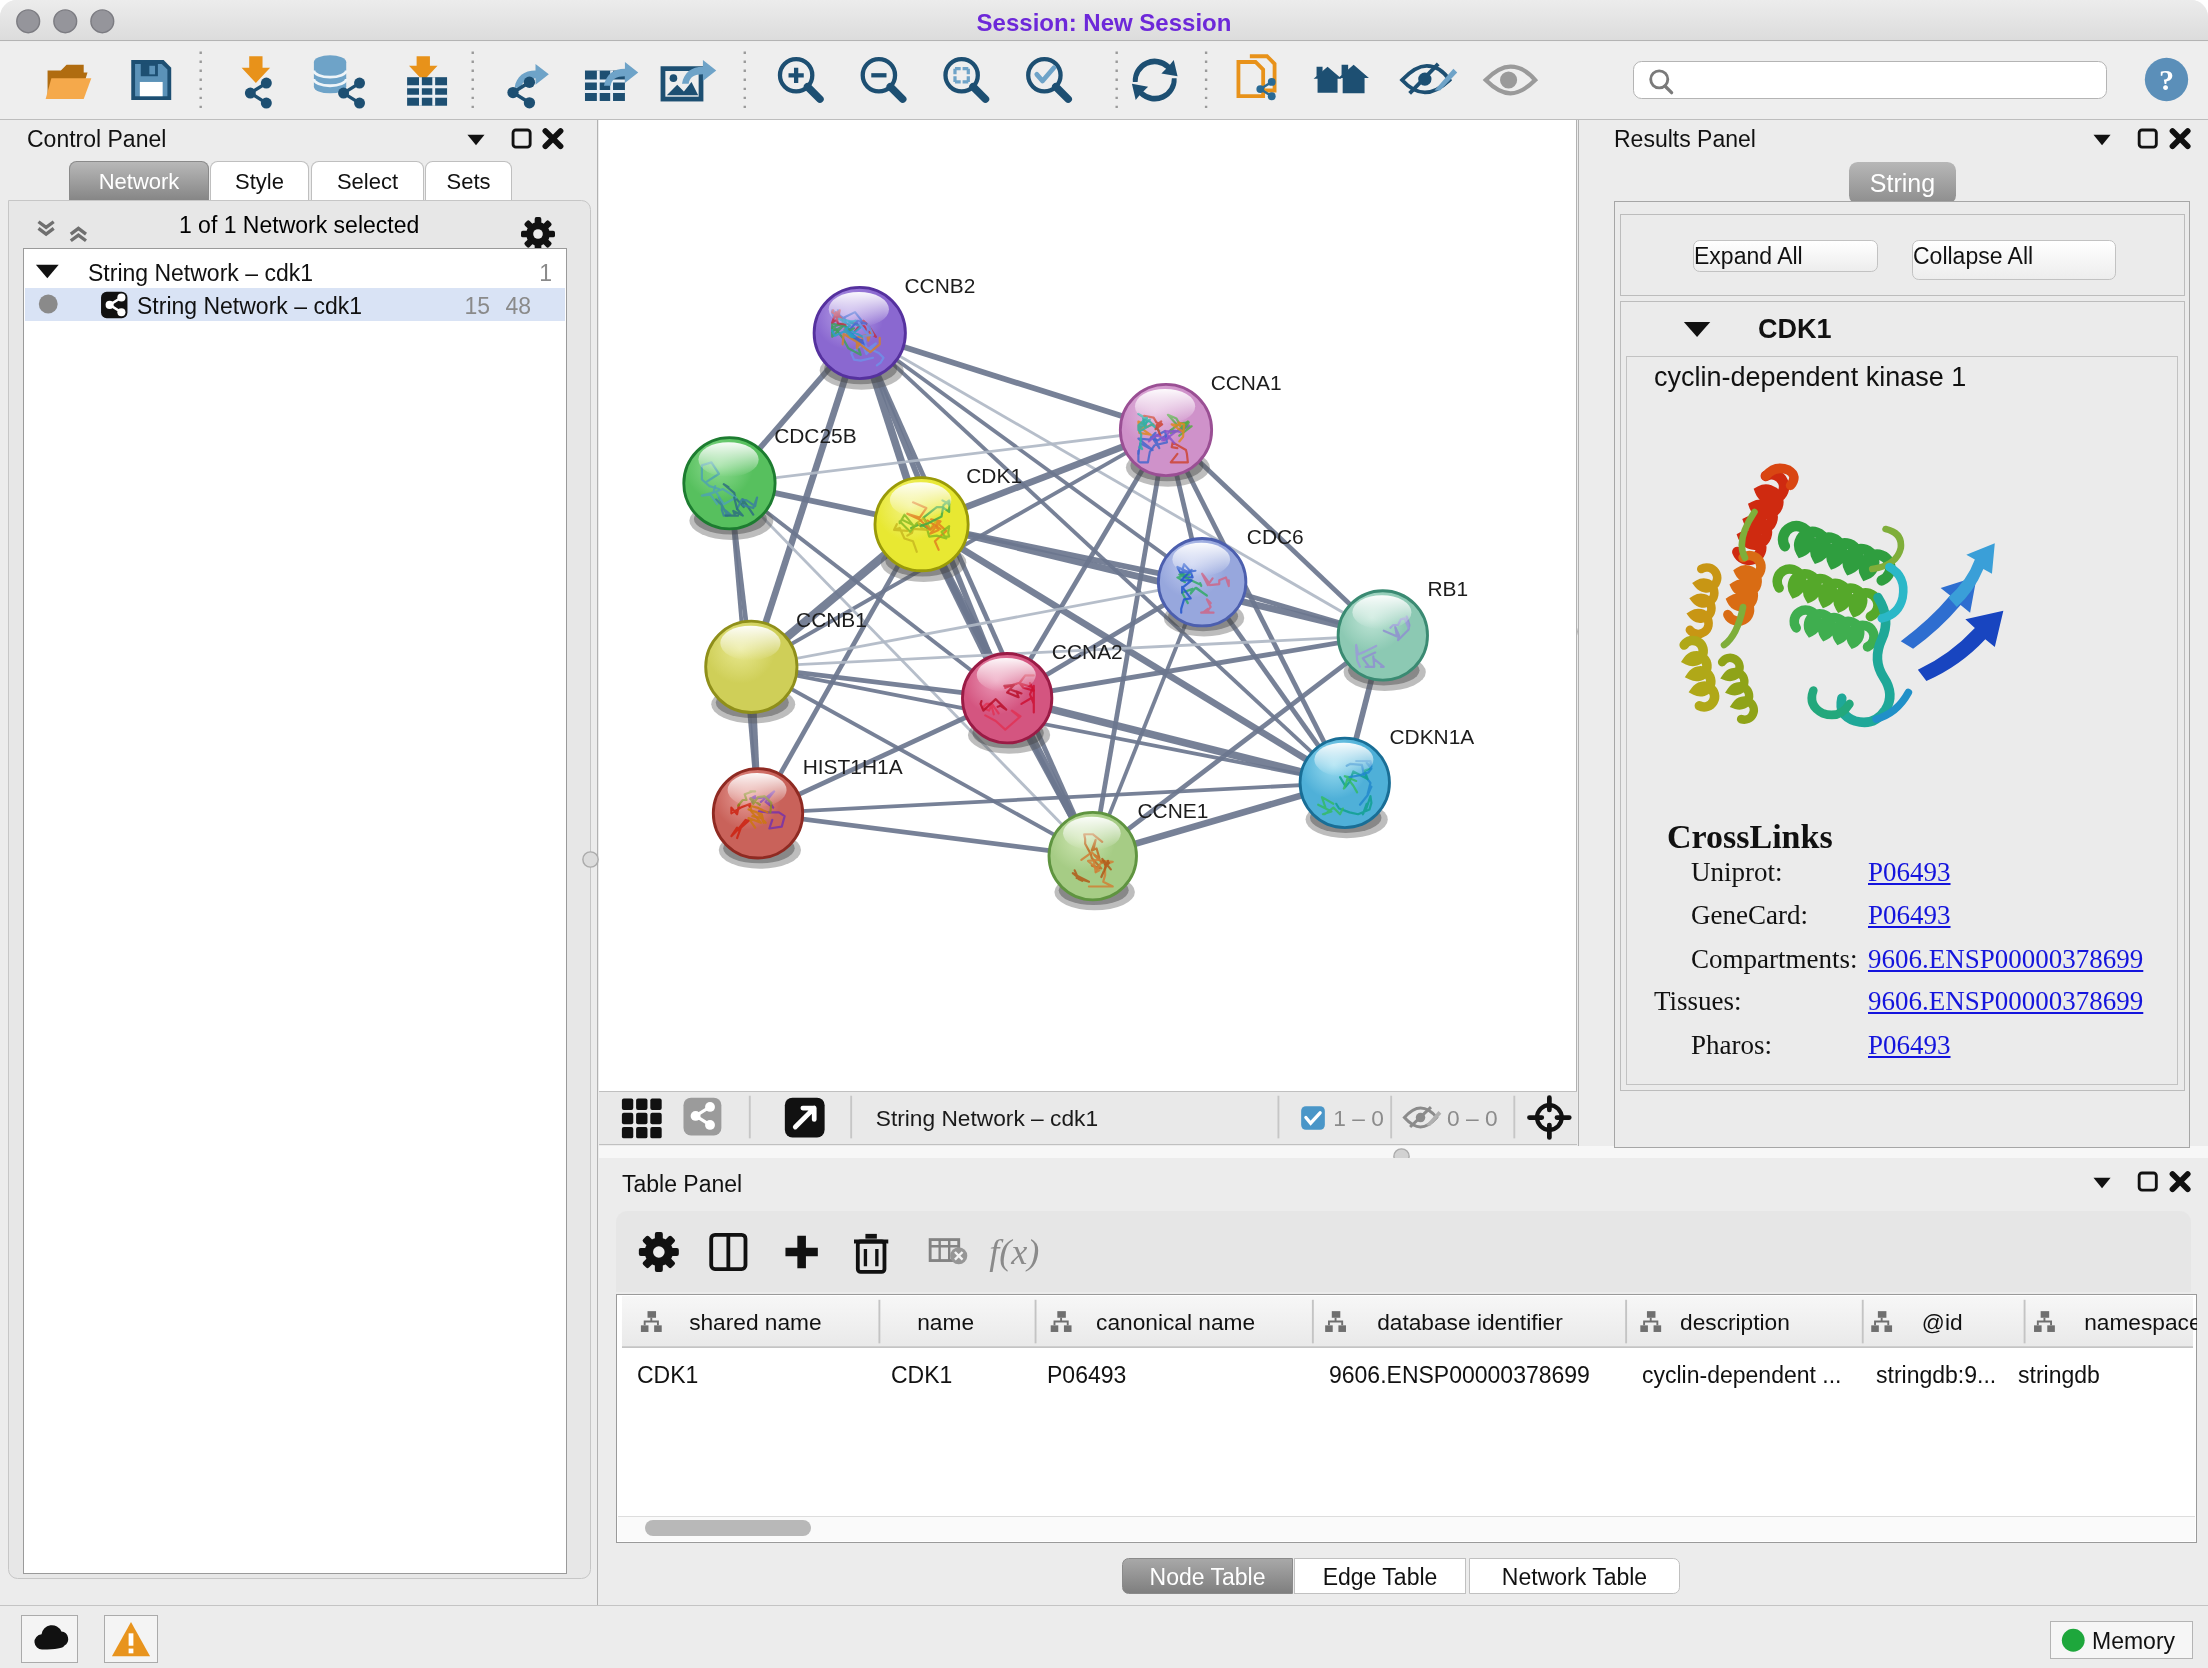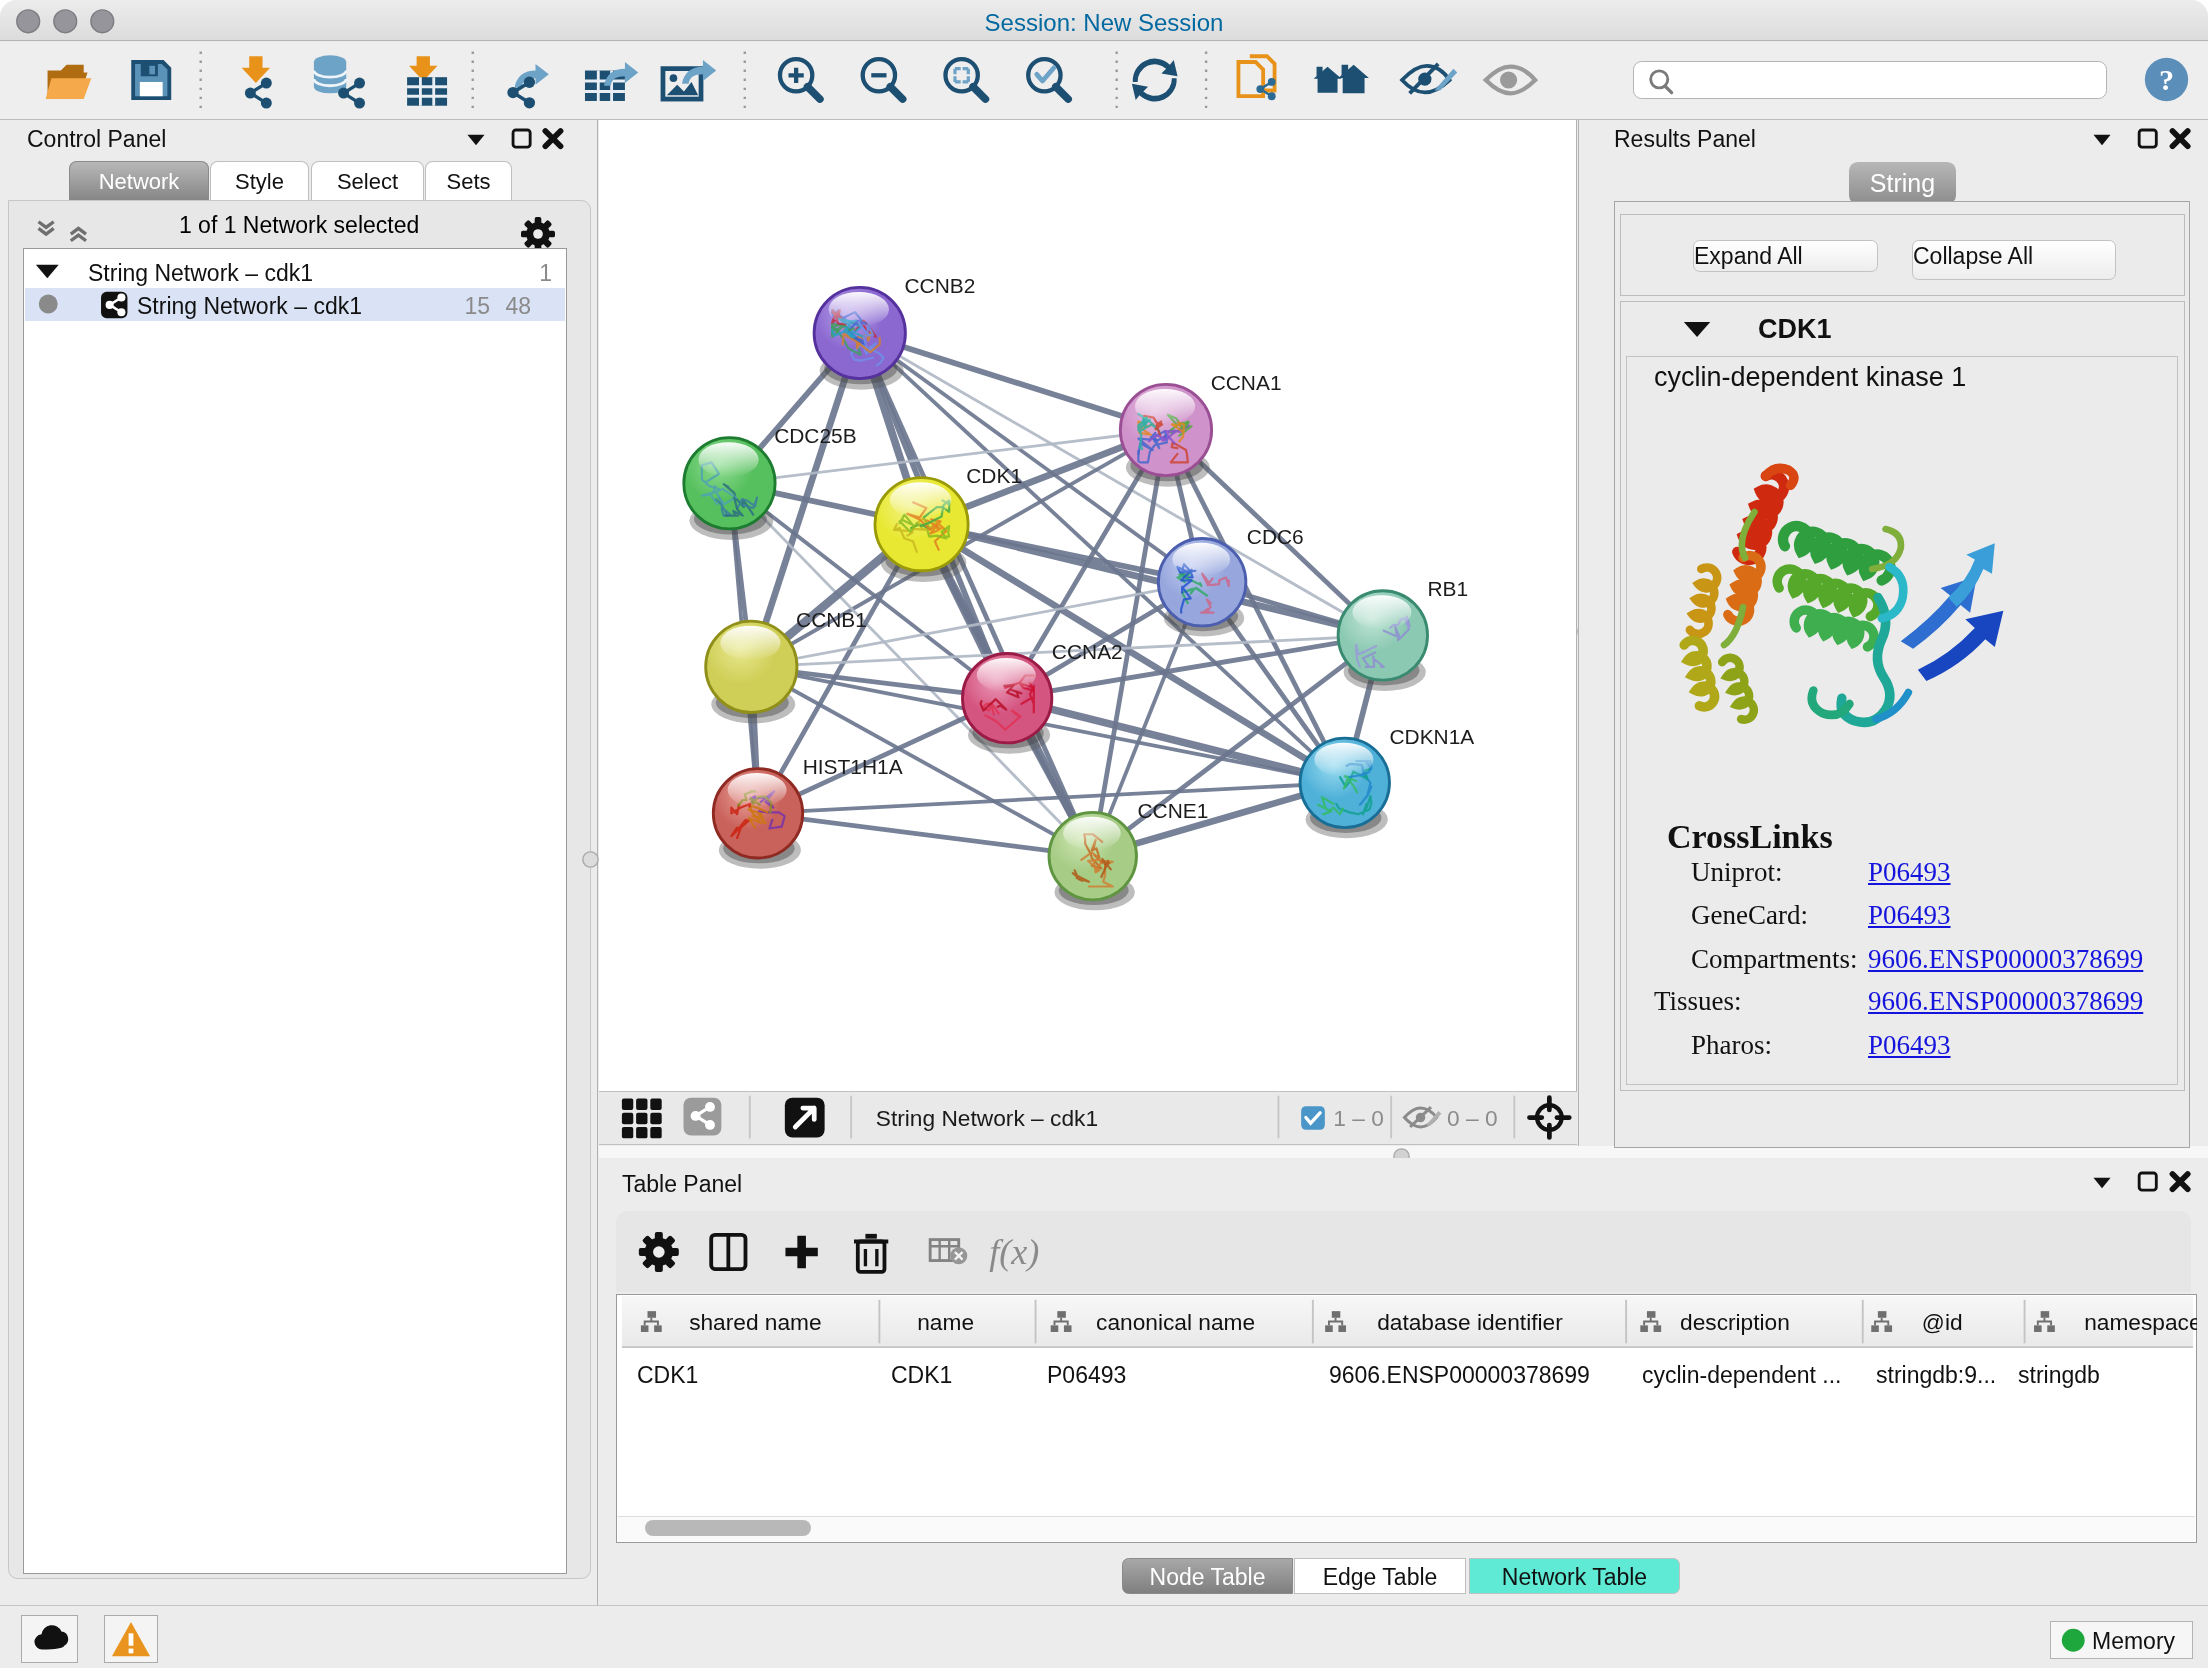--- a/index.html
+++ b/index.html
@@ -1,18 +1,18 @@
 <!DOCTYPE html>
 <html style="font-size:15px"><head><meta charset="utf-8"><style>
 *{margin:0;padding:0;box-sizing:border-box}
 body{width:2208px;height:1668px;font-family:"Liberation Sans",sans-serif;background:#fff;overflow:hidden}
 .win{position:absolute;left:0;top:0;width:2208px;height:1668px;background:#ececec;border-radius:17px 17px 0 0;overflow:hidden}
 .abs{position:absolute}
 .titlebar{left:0;top:0;width:2208px;height:41px;background:linear-gradient(#ececec,#dcdcdc);border-bottom:1px solid #b4b4b4}
-.title{width:100%;text-align:center;font-size:24px;font-weight:400;color:#0369a1;top:8.6px}
+.title{width:100%;text-align:center;font-size:24px;font-weight:700;color:#6d28d9;top:8.6px}
 .toolbar{left:0;top:42px;width:2208px;height:78px;background:#eeeeee;border-bottom:1px solid #bdbdbd}
 .panel-title{font-size:23px;color:#111;line-height:27px}
 .tab{position:absolute;top:161px;height:39px;border:1px solid #bfbfbf;border-bottom:none;border-radius:7.6px 7.6px 0 0;background:#fff;text-align:center;font-size:22px;color:#111;line-height:39px}
 .tab.active{background:linear-gradient(#b8b8b8,#868686);color:#fff;border-color:#8a8a8a}
 .btnw{position:absolute;background:linear-gradient(#ffffff,#ededed);border:1.4px solid #c2c2c2;border-radius:6.7px;font-size:23px;color:#111;text-align:left}
 .serif{font-family:"Liberation Serif",serif}
 a.lnk{color:#1414dd;text-decoration:underline}
 </style></head><body>
 <div class="win">
 <div class="abs titlebar"></div>
@@ -739,21 +739,21 @@
 <div class="abs" style="left:891px;top:1362px;font-size:23px;color:#111">CDK1</div>
 <div class="abs" style="left:1047px;top:1362px;font-size:23px;color:#111">P06493</div>
 <div class="abs" style="left:1329px;top:1362px;font-size:23px;color:#111">9606.ENSP00000378699</div>
 <div class="abs" style="left:1642px;top:1362px;font-size:23px;color:#111">cyclin-dependent ...</div>
 <div class="abs" style="left:1876px;top:1362px;font-size:23px;color:#111">stringdb:9...</div>
 <div class="abs" style="left:2018px;top:1362px;font-size:23px;color:#111">stringdb</div>
 <div class="abs" style="left:618px;top:1516px;width:1577px;height:25px;background:#fafafa;border-top:1px solid #ddd"></div>
 <div class="abs" style="left:645px;top:1520px;width:166px;height:16px;background:#b8b8b8;border-radius:8.6px"></div>
 <div class="abs" style="left:1122px;top:1558px;width:171px;height:36px;background:linear-gradient(#a8a8a8,#7f7f7f);border:1px solid #8a8a8a;border-radius:6.7px 0 0 6.7px;color:#fff;font-size:23px;text-align:center;line-height:36px">Node Table</div>
 <div class="abs" style="left:1294px;top:1558px;width:172px;height:36px;background:#fff;border:1px solid #c0c0c0;color:#111;font-size:23px;text-align:center;line-height:36px">Edge Table</div>
-<div class="abs" style="left:1469px;top:1558px;width:211px;height:36px;background:#5eead4;border:1px solid #c0c0c0;border-radius:0 6.7px 6.7px 0;color:#111;font-size:23px;text-align:center;line-height:36px">Network Table</div>
+<div class="abs" style="left:1469px;top:1558px;width:211px;height:36px;background:#ffffff;border:1px solid #c0c0c0;border-radius:0 6.7px 6.7px 0;color:#111;font-size:23px;text-align:center;line-height:36px">Network Table</div>
 <div class="abs" style="left:0;top:1605px;width:2208px;height:63px;background:#ececec;border-top:1.9px solid #c4c4c4"></div>
 <div class="abs" style="left:21px;top:1615px;width:57px;height:48px;background:#f4f4f4;border:1.4px solid #ababab"></div>
 <svg style="position:absolute;left:28.5px;top:1623px" width="44" height="34" viewBox="0 0 46 36">
       <path d="M14 28 a8 8 0 0 1 -1 -16 a11 11 0 0 1 21 -3 a8 8 0 0 1 3 15 q-2 4 -23 4 Z" fill="#111"></path>
     </svg>
 <div class="abs" style="left:104px;top:1615px;width:54px;height:48px;background:#f4f4f4;border:1.4px solid #ababab"></div>
 <svg style="position:absolute;left:110px;top:1620px" width="42" height="40" viewBox="0 0 44 42">
       <path d="M22 2 L42 38 L2 38 Z" fill="#e8941e"></path>
       <rect x="19.5" y="14" width="5" height="13" fill="#fff"></rect>
       <rect x="19.5" y="30" width="5" height="5" fill="#fff"></rect>

